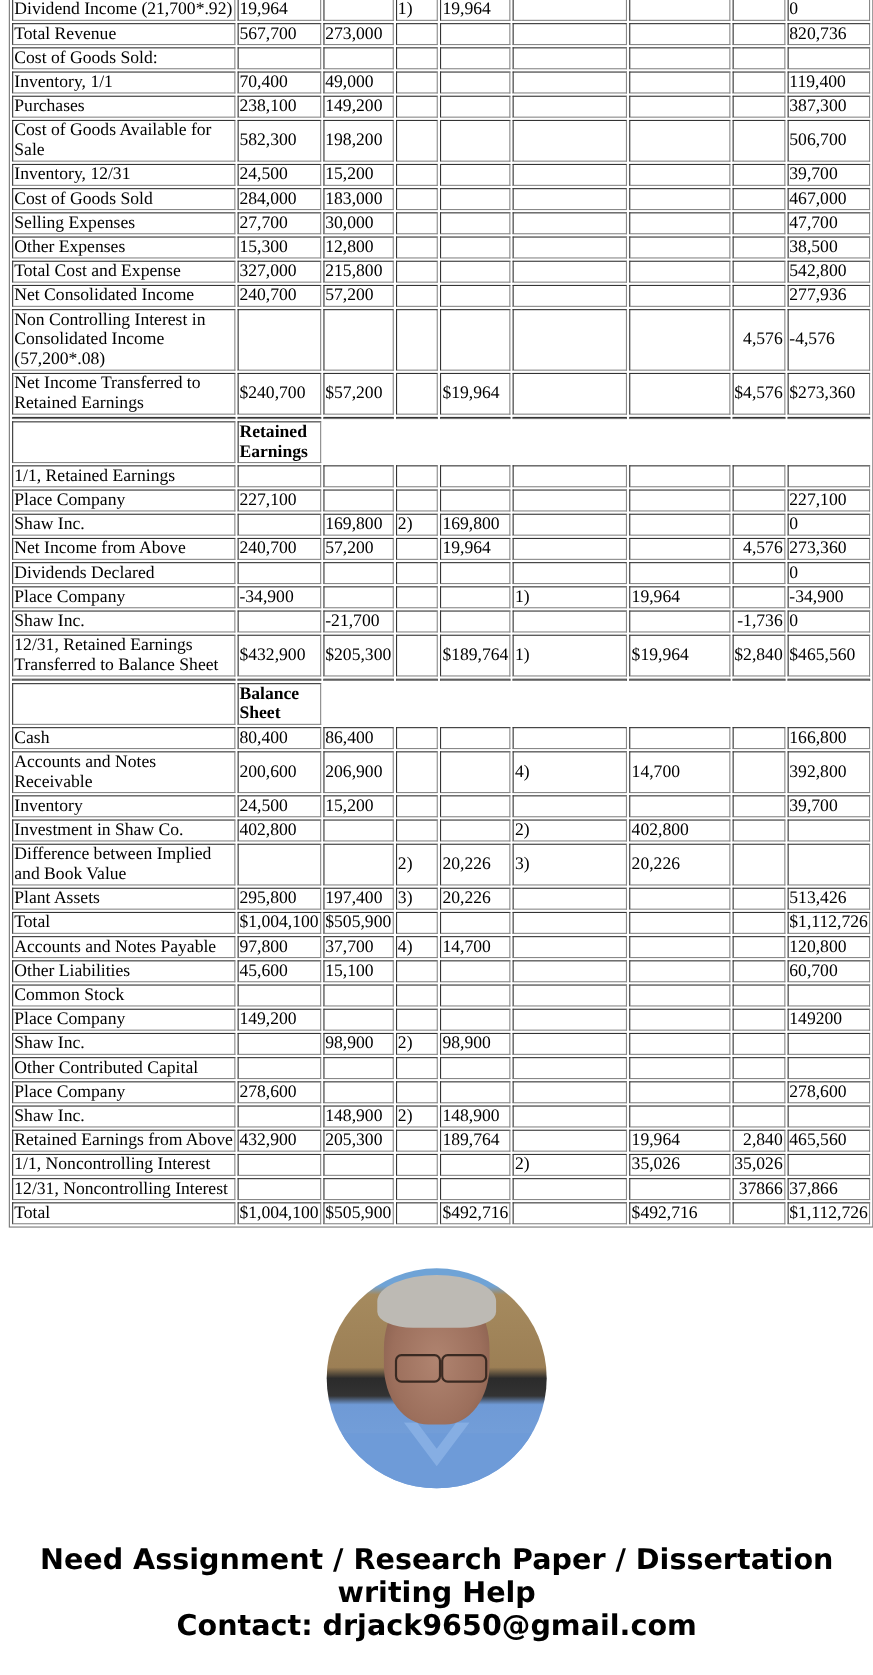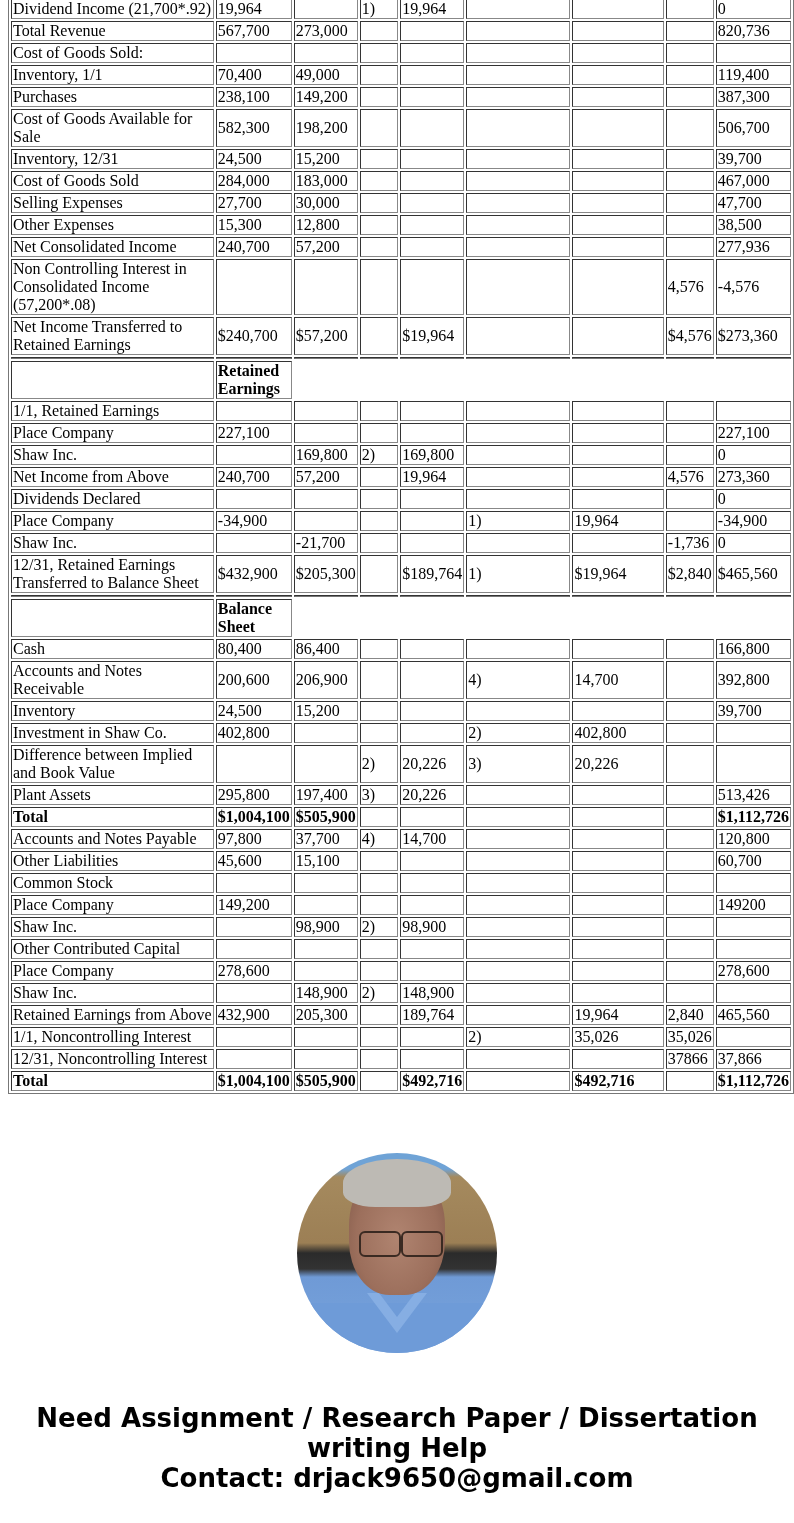--- a/index.html
+++ b/index.html
@@ -21,24 +21,24 @@
     vertical-align: middle;
     height: 18px;
   }
   table.ws td.c0 { width: 201px; }
   table.ws td.c1 { width: 71px; }
   table.ws td.c2 { width: 59px; }
   table.ws td.c3 { width: 35px; }
   table.ws td.c4 { width: 59px; }
   table.ws td.c5 { width: 102px; }
   table.ws td.c6 { width: 88px; }
-  table.ws td.c7 { width: 44px; }
+  table.ws td.c7 { width: 44px; text-align: right; }
   table.ws td.c8 { width: 70px; }
   table.ws tr.sep td { height: 0; padding: 0; border-top: 1px solid #333; border-bottom: 1px solid #777; border-left: 1px solid #555; border-right: 1px solid #555; font-size: 0; line-height: 0; }
-  table.ws tr.bold td { font-weight: bold; }
+  table.ws tr.bold td { font-weight: normal; }
   table.ws td.hdr { font-weight: bold; }
   table.ws td.noborder { border: none; }
   .photo {
     position: absolute; left: 297px; top: 1153px; width: 200px; height: 200px;
     border-radius: 50%; overflow: hidden;
     background: linear-gradient(180deg, #6fa3d6 0%, #6fa3d6 8%, #a58a5e 12%, #9c7f55 45%, #2b2b2b 50%, #333 58%, #6f9ad6 62%, #78a4dc 100%);
   }
   .photo .head {
     position: absolute; left: 52px; top: 14px; width: 96px; height: 128px;
     border-radius: 46% 46% 42% 42%;
@@ -180,20 +180,31 @@
         <tr>
           <td class="c0">Other Expenses</td>
           <td class="c1">15,300</td>
           <td class="c2">12,800</td>
           <td class="c3"></td>
           <td class="c4"></td>
           <td class="c5"></td>
           <td class="c6"></td>
           <td class="c7"></td>
           <td class="c8">38,500</td>
+        </tr>
+        <tr>
+          <td class="c0">Total Cost and Expense</td>
+          <td class="c1">327,000</td>
+          <td class="c2">215,800</td>
+          <td class="c3"></td>
+          <td class="c4"></td>
+          <td class="c5"></td>
+          <td class="c6"></td>
+          <td class="c7"></td>
+          <td class="c8">542,800</td>
         </tr>
         <tr>
           <td class="c0">Net Consolidated Income</td>
           <td class="c1">240,700</td>
           <td class="c2">57,200</td>
           <td class="c3"></td>
           <td class="c4"></td>
           <td class="c5"></td>
           <td class="c6"></td>
           <td class="c7"></td>

